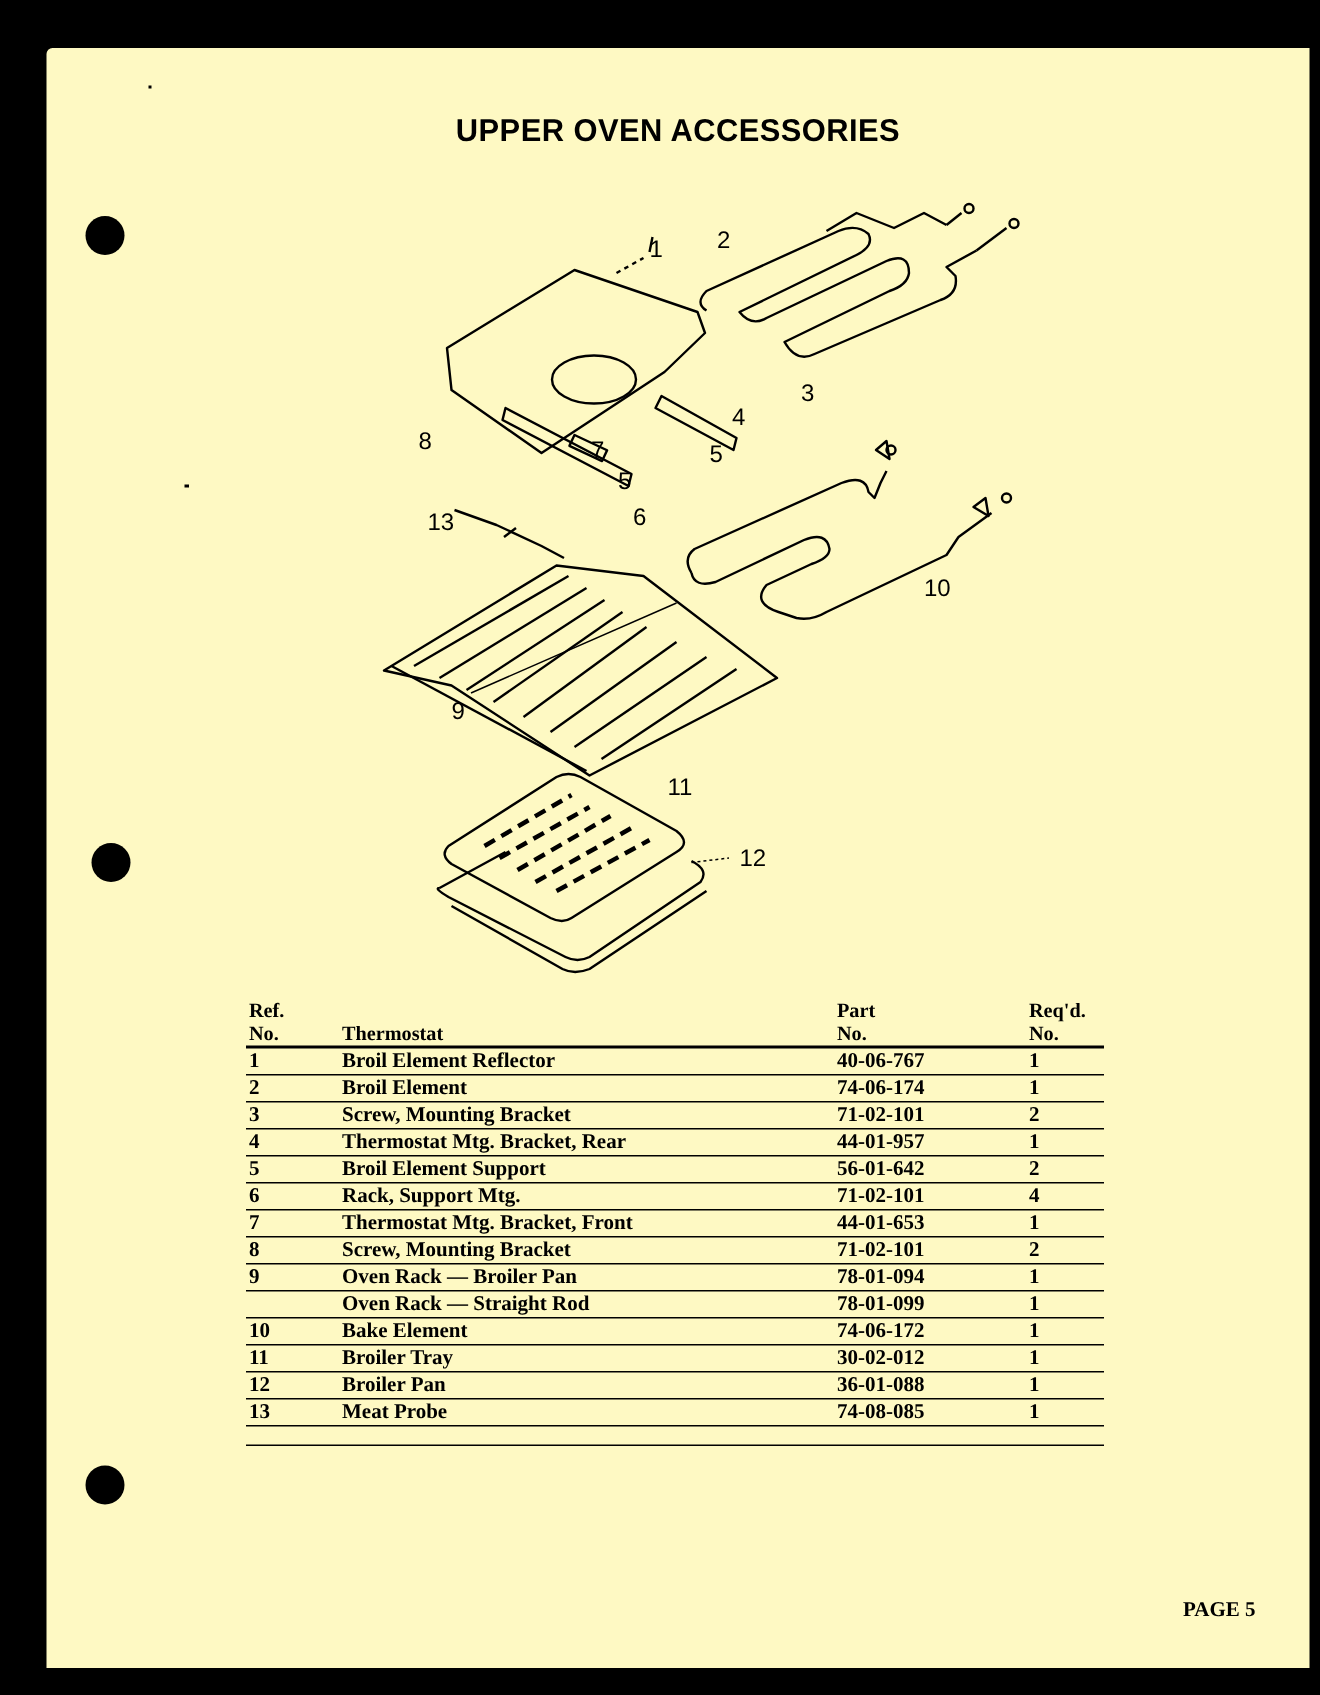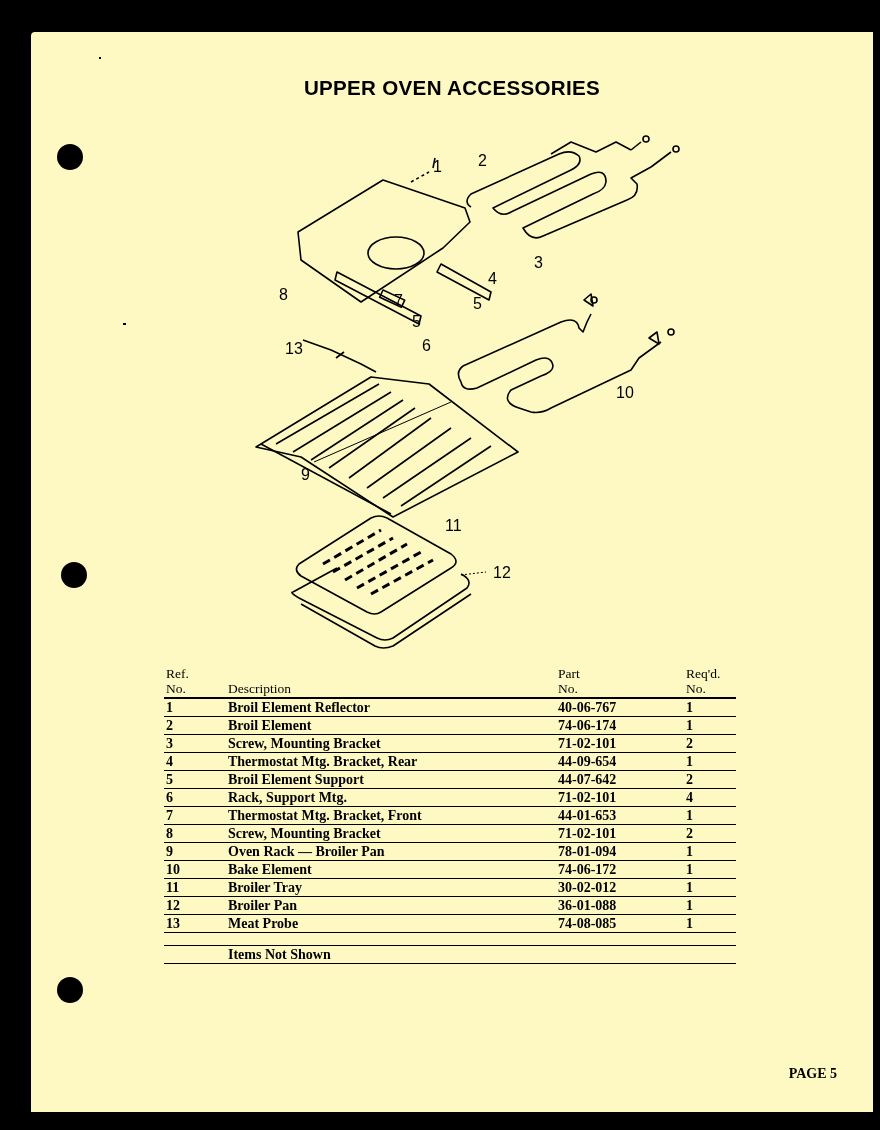--- a/index.html
+++ b/index.html
@@ -21,21 +21,21 @@
     }
     .diagram { position: absolute; left: 0; top: 0; }
     .callout {
       position: absolute; font-family: "Liberation Sans", sans-serif; font-size: 16px; font-weight: normal;
     }
     table.parts {
       position: absolute; left: 133px; top: 634px; width: 572px; border-collapse: collapse;
       font-family: "Liberation Serif", serif; font-weight: bold; font-size: 14px;
     }
     table.parts th {
-      text-align: left; font-weight: normal; vertical-align: bottom; padding: 0 0 1px 0;
+      text-align: left; font-weight: bold; vertical-align: bottom; padding: 0 0 1px 0;
       font-size: 13.5px; line-height: 15px; border-bottom: 2px solid #000;
     }
     table.parts td {
       padding: 0; height: 17px; line-height: 17px; border-bottom: 1.5px solid #000; white-space: nowrap;
     }
     .c-ref { width: 62px; padding-left: 2px !important; }
     .c-desc { width: 330px; }
     .c-part { width: 126px; }
     .c-qty { width: 50px; padding-left: 2px !important; }
     tr.spacer td { height: 12px; border-bottom: 1.5px solid #000; }
@@ -141,21 +141,21 @@
   <span class="callout" style="left:254px; top:308px;">13</span>
   <span class="callout" style="left:270px; top:434px;">9</span>
   <span class="callout" style="left:585px; top:352px;">10</span>
   <span class="callout" style="left:414px; top:485px;">11</span>
   <span class="callout" style="left:462px; top:532px;">12</span>
 
   <table class="parts">
     <thead>
       <tr>
         <th class="c-ref"><span>Ref.</span><br><span>No.</span></th>
-        <th class="c-desc">Description</th>
+        <th class="c-desc">Thermostat</th>
         <th class="c-part"><span>Part</span><br><span>No.</span></th>
         <th class="c-qty"><span>Req'd.</span><br><span>No.</span></th>
       </tr>
     </thead>
     <tbody>
       <tr>
           <td class="c-ref">1</td>
           <td>Broil Element Reflector</td>
           <td>40-06-767</td>
           <td class="c-qty">1</td>
@@ -168,27 +168,27 @@
         </tr>
       <tr>
           <td class="c-ref">3</td>
           <td>Screw, Mounting Bracket</td>
           <td>71-02-101</td>
           <td class="c-qty">2</td>
         </tr>
       <tr>
           <td class="c-ref">4</td>
           <td>Thermostat Mtg. Bracket, Rear</td>
-          <td>44-09-654</td>
+          <td>44-01-957</td>
           <td class="c-qty">1</td>
         </tr>
       <tr>
           <td class="c-ref">5</td>
           <td>Broil Element Support</td>
-          <td>44-07-642</td>
+          <td>56-01-642</td>
           <td class="c-qty">2</td>
         </tr>
       <tr>
           <td class="c-ref">6</td>
           <td>Rack, Support Mtg.</td>
           <td>71-02-101</td>
           <td class="c-qty">4</td>
         </tr>
       <tr>
           <td class="c-ref">7</td>
@@ -202,20 +202,26 @@
           <td>71-02-101</td>
           <td class="c-qty">2</td>
         </tr>
       <tr>
           <td class="c-ref">9</td>
           <td>Oven Rack — Broiler Pan</td>
           <td>78-01-094</td>
           <td class="c-qty">1</td>
         </tr>
       <tr>
+          <td class="c-ref"></td>
+          <td>Oven Rack — Straight Rod</td>
+          <td>78-01-099</td>
+          <td class="c-qty">1</td>
+        </tr>
+      <tr>
           <td class="c-ref">10</td>
           <td>Bake Element</td>
           <td>74-06-172</td>
           <td class="c-qty">1</td>
         </tr>
       <tr>
           <td class="c-ref">11</td>
           <td>Broiler Tray</td>
           <td>30-02-012</td>
           <td class="c-qty">1</td>
@@ -228,26 +234,20 @@
         </tr>
       <tr>
           <td class="c-ref">13</td>
           <td>Meat Probe</td>
           <td>74-08-085</td>
           <td class="c-qty">1</td>
         </tr>
       <tr class="spacer">
           <td colspan="4"></td>
         </tr>
-      <tr>
-          <td class="c-ref"></td>
-          <td>Items Not Shown</td>
-          <td></td>
-          <td></td>
-        </tr>
     </tbody>
   </table>
 
   <div class="page-num">PAGE 5</div>
 
   <div class="speck" style="left:68px; top:25px; width:2px; height:2px;"></div>
   <div class="speck" style="left:92px; top:291px; width:3px; height:2px;"></div>
 </div>
 
 </body></html>

